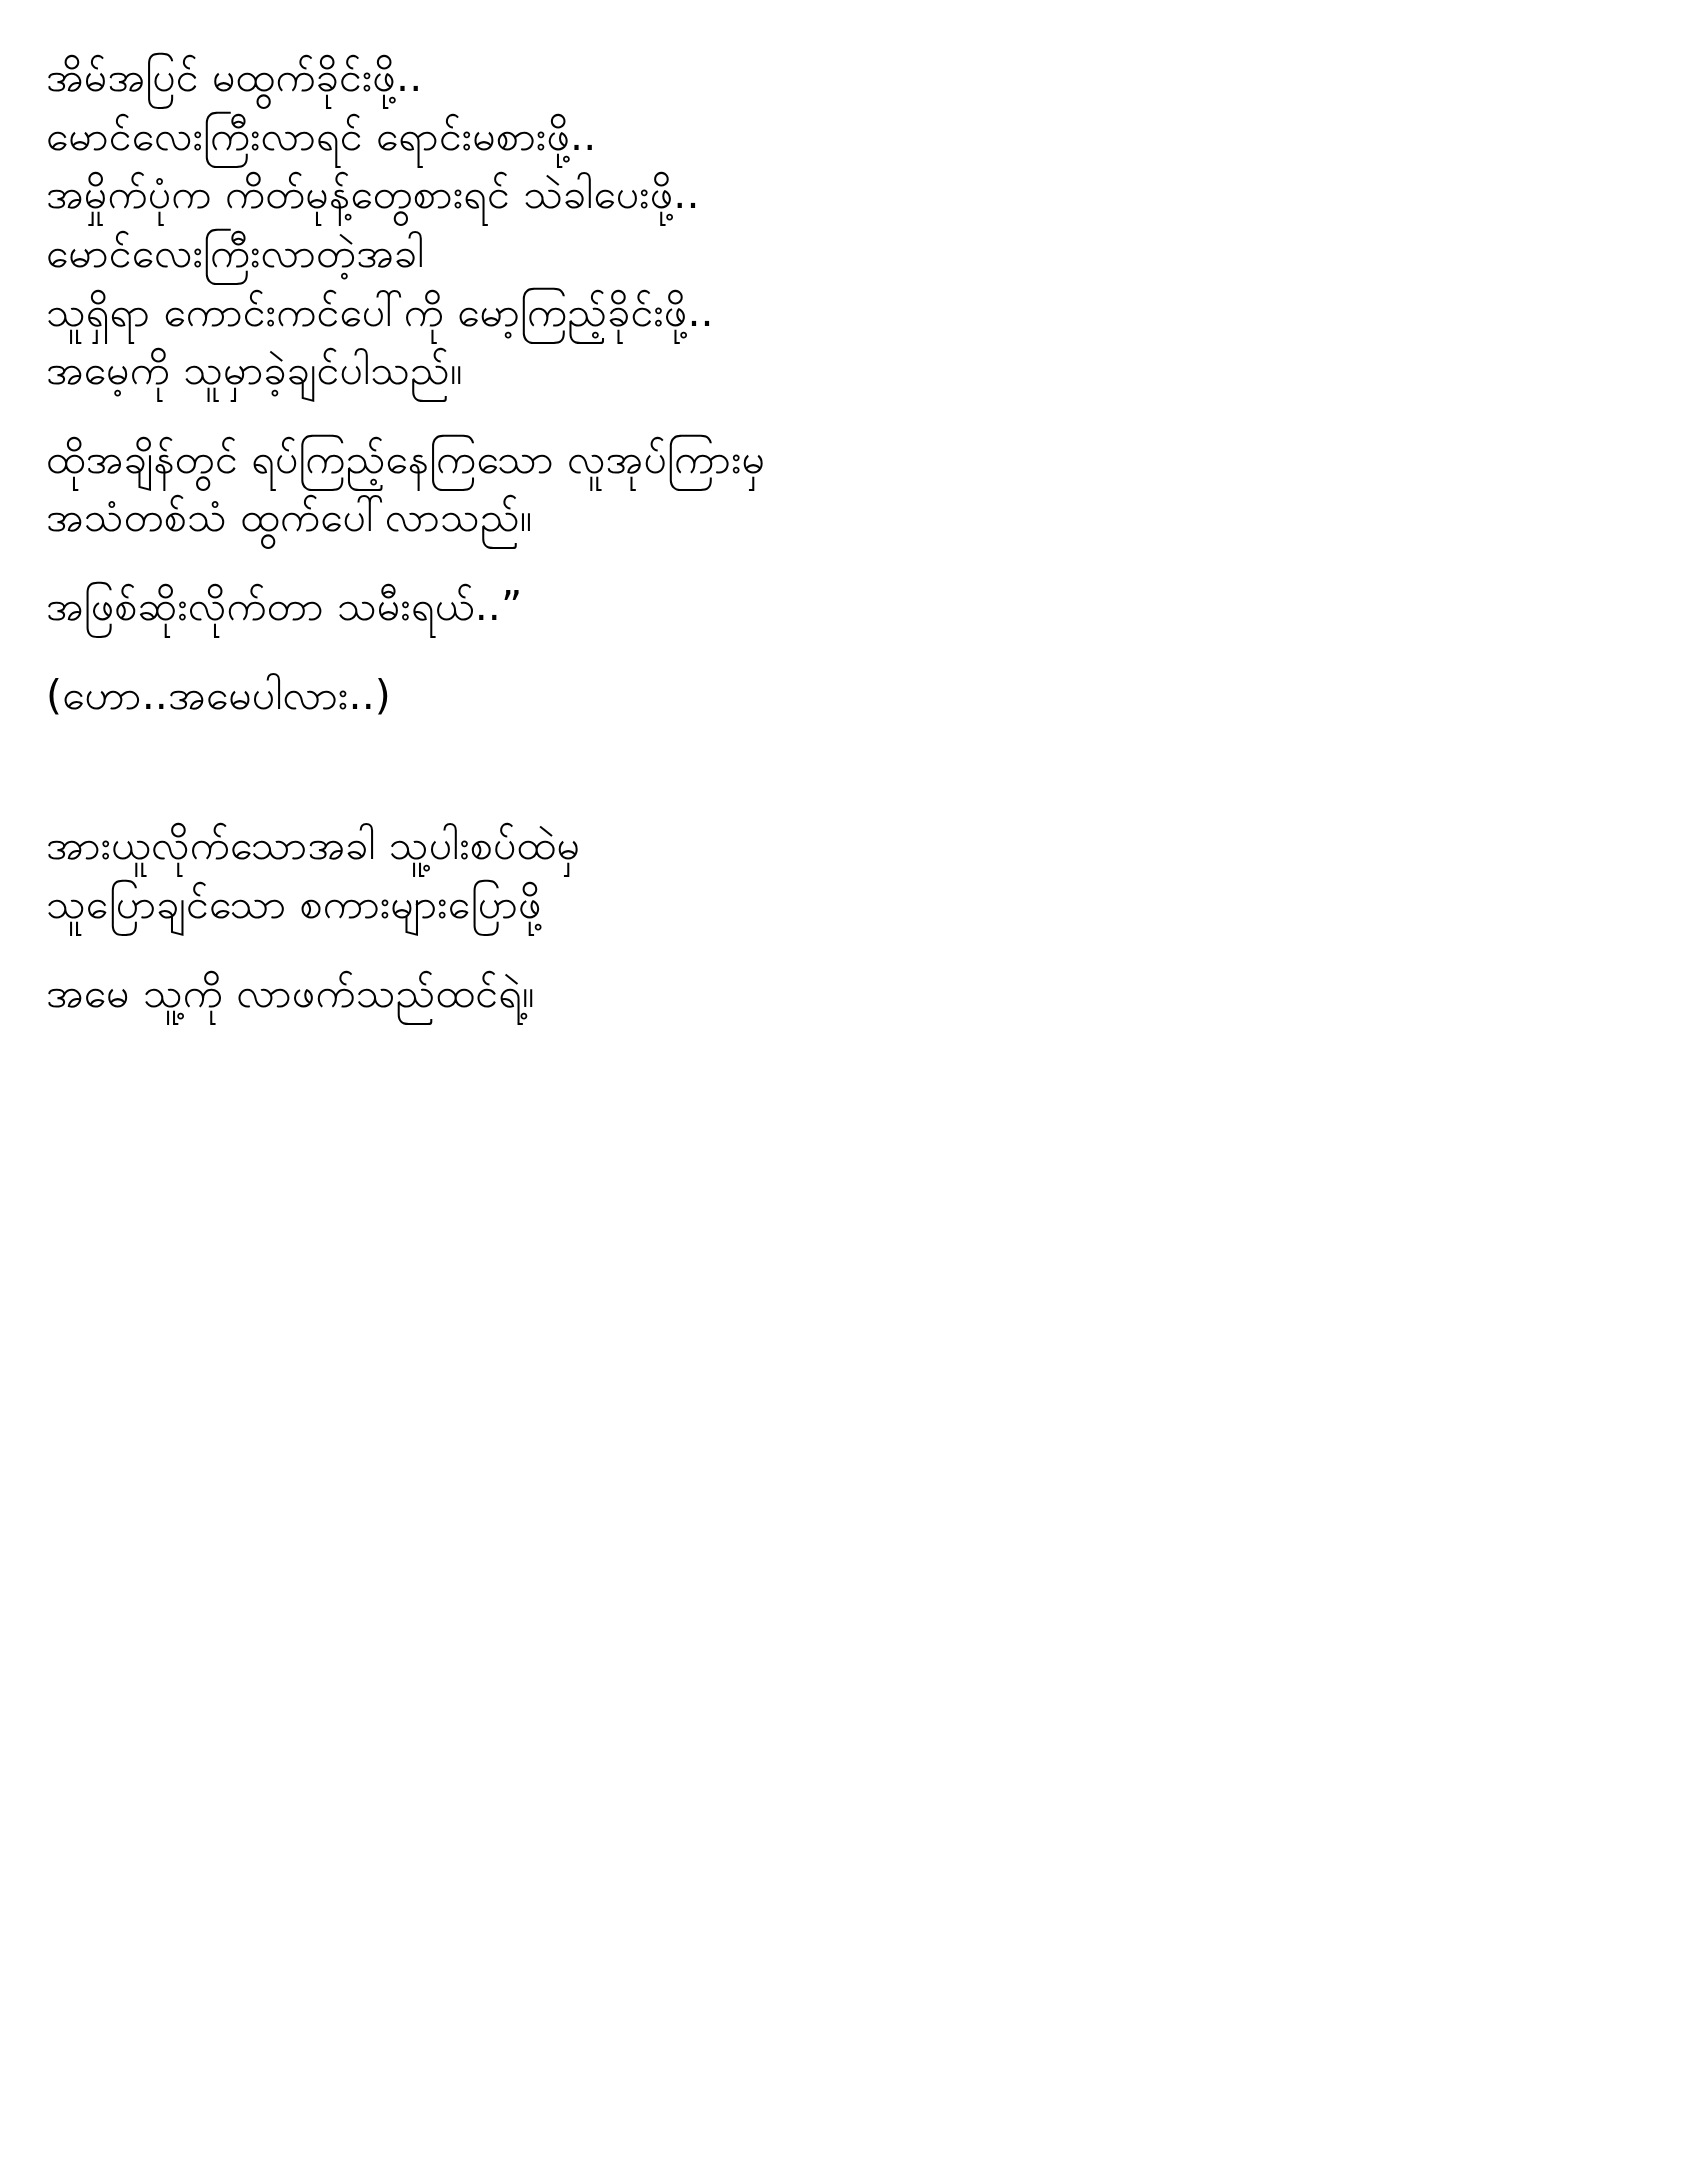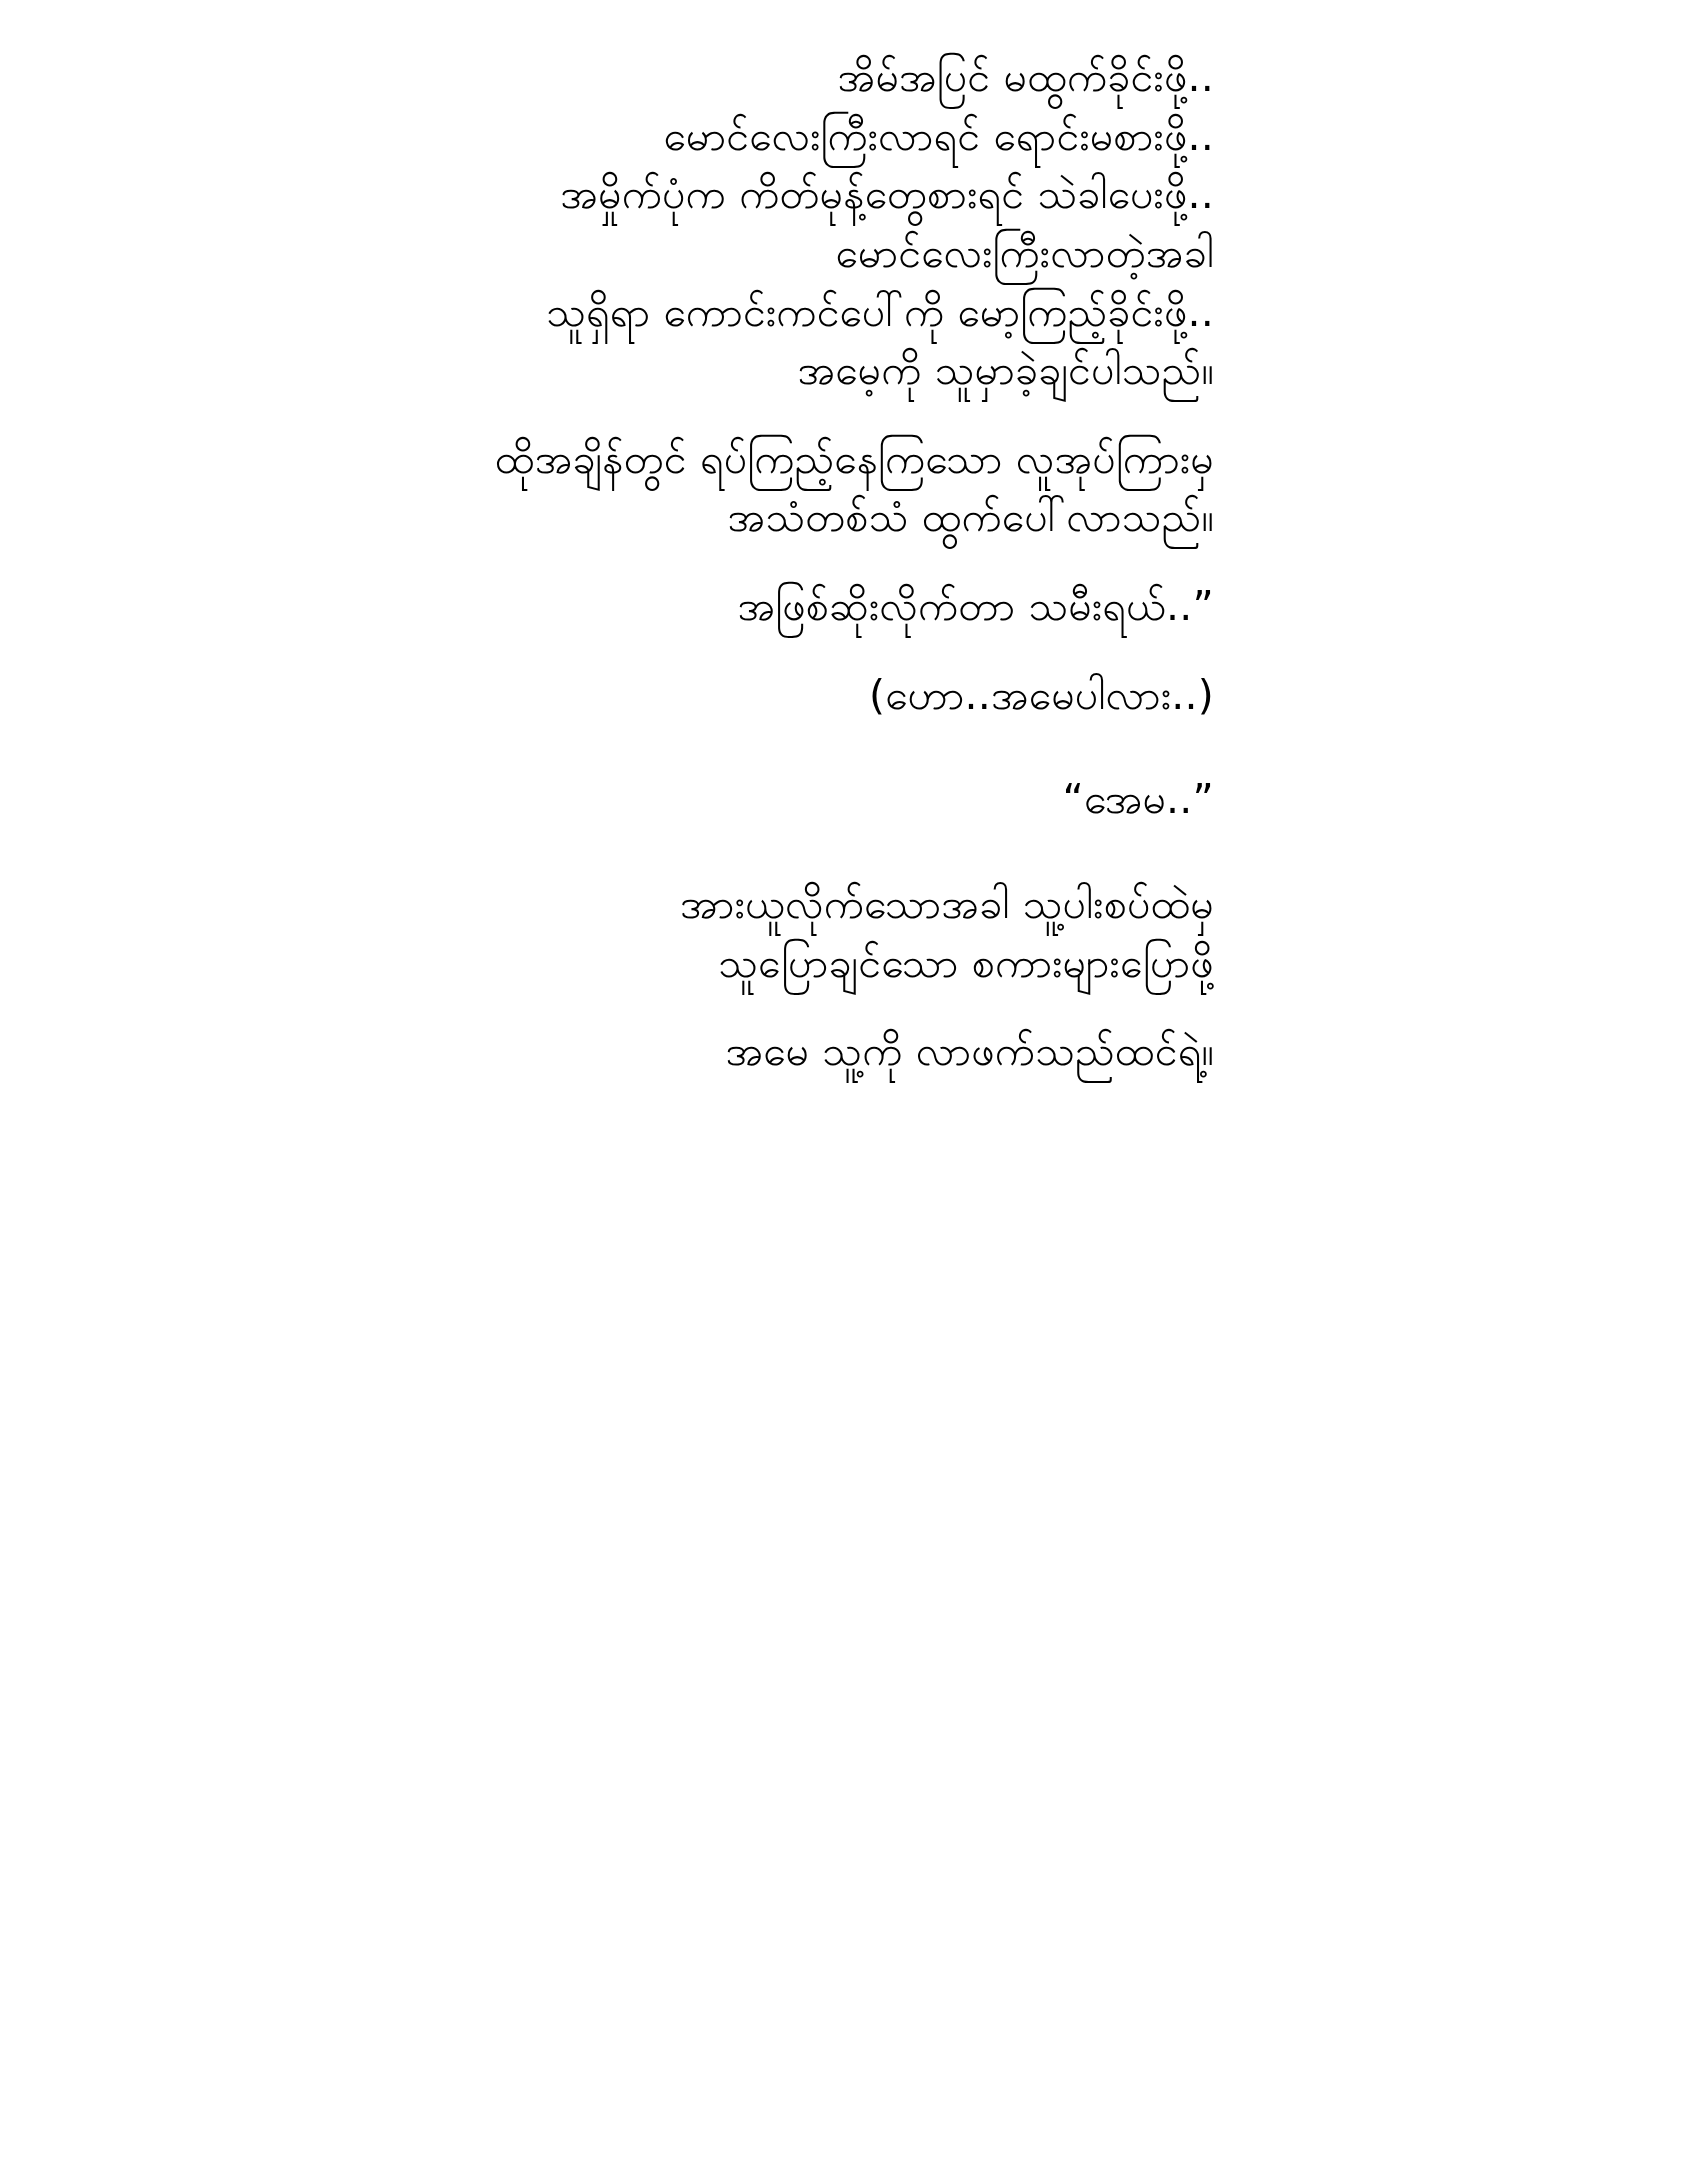--- a/index.html
+++ b/index.html
@@ -20,21 +20,20 @@
     width: 1683px;
     height: 2178px;
     padding: 48px 59px 40px 46px;
     background: #ffffff;
   }
   .doc-body {
     width: 1168px;
   }
   .block {
     margin: 0 0 30px 0;
-    text-align: right;
   }
   .block.tight {
     margin-bottom: 8px;
   }
   .line {
     font-size: 41px;
     line-height: 1.43;
     letter-spacing: 0.2px;
     white-space: pre-wrap;
     word-break: break-word;
@@ -65,21 +64,20 @@
     <div class="block">
       <div class="line">အဖြစ်ဆိုးလိုက်တာ သမီးရယ်..”</div>
     </div>
 
     <div class="block">
       <div class="line">(ဟော..အမေပါလား..)</div>
     </div>
 
     <div class="block">
       <div class="gap-sm"></div>
-      <div class="line">“အေမ..”</div>
     </div>
 
     <div class="block">
       <div class="gap-sm"></div>
       <div class="line">အားယူလိုက်သောအခါ သူ့ပါးစပ်ထဲမှ</div>
       <div class="line">သူပြောချင်သော စကားများပြောဖို့</div>
     </div>
 
     <div class="block tight">
       <div class="line">အမေ သူ့ကို လာဖက်သည်ထင်ရဲ့။</div>

